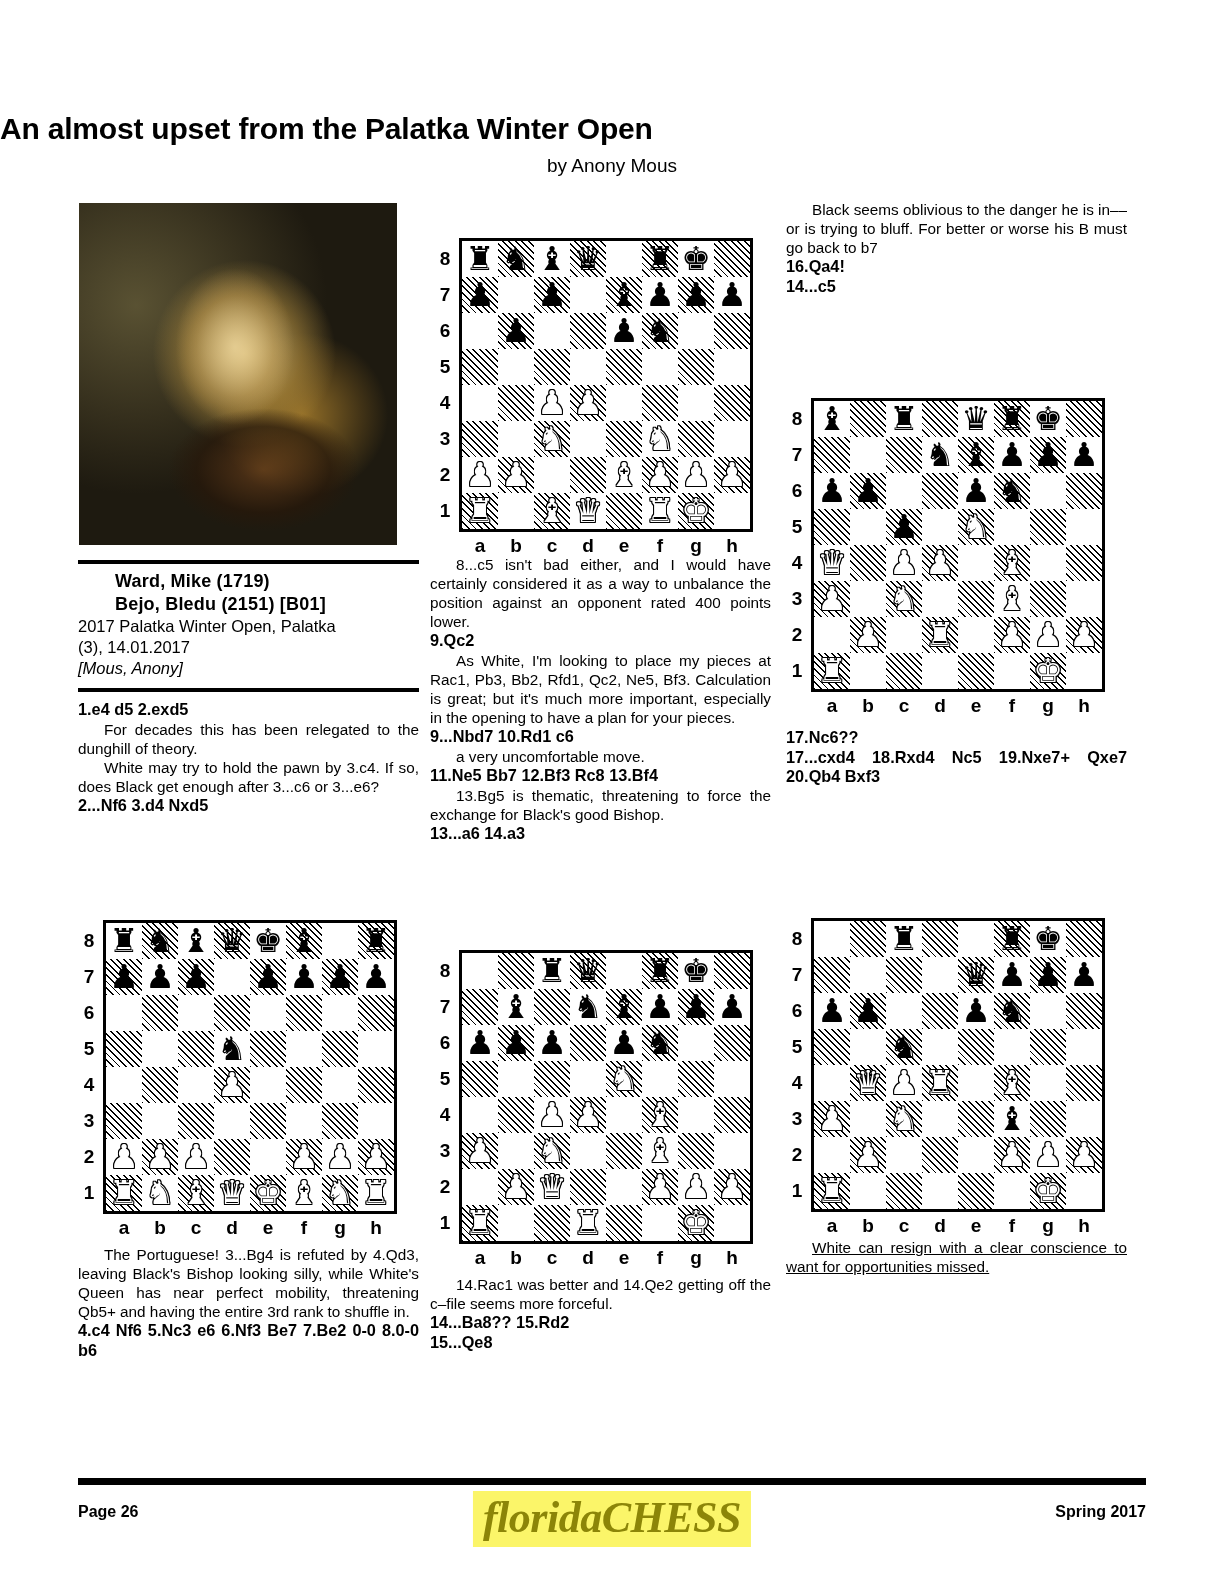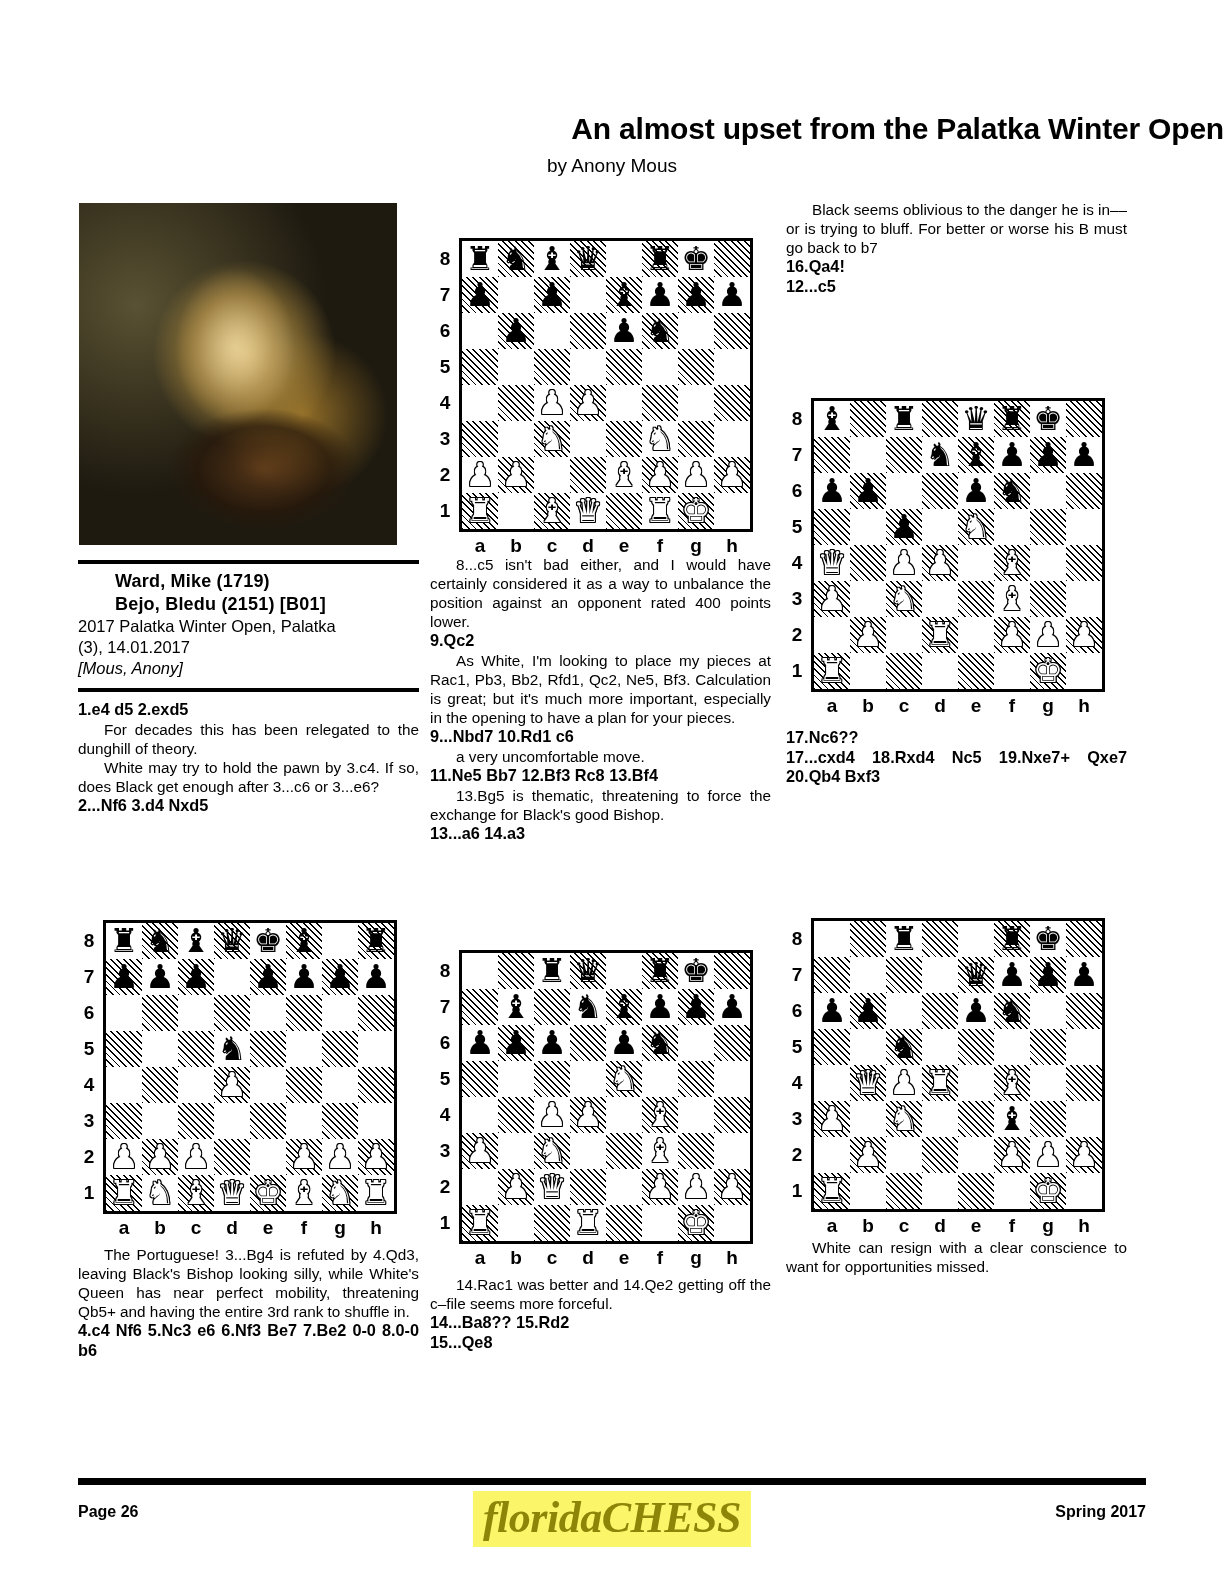--- a/index.html
+++ b/index.html
@@ -9,24 +9,23 @@
     font-family:"Liberation Sans", sans-serif;
     color:#000;
     position:relative;
     overflow:hidden;
   }
   .page{position:absolute;inset:0;}
 
   
   .title{
     position:absolute;left:0;right:0;top:112px;
-    text-align:right;
+    text-align:left;
     font-size:30px;font-weight:bold;
     letter-spacing:-0.2px;
-    margin-left:33px;
   }
   .byline{
     position:absolute;left:0;right:0;top:155px;
     text-align:center;font-size:19px;
   }
 
   
   .col{position:absolute;top:195px;width:341px;}
   .col-left{left:78px;}
   .col-mid{left:430px;}
@@ -529,21 +528,21 @@
 
   <div class="col col-mid" style="top:1275px;">
     <div class="para indent">14.Rac1 was better and 14.Qe2 getting off the c–file seems more forceful.</div>
     <div class="moves">14...Ba8?? 15.Rd2</div>
     <div class="moves">15...Qe8</div>
   </div>
 
   <div class="col col-right" style="top:200px;">
     <div class="para indent">Black seems oblivious to the danger he is in–– or is trying to bluff.   For   better or worse his B must go back to b7</div>
     <div class="moves">16.Qa4!</div>
-    <div class="moves">12...c5</div>
+    <div class="moves">14...c5</div>
   </div>
 
   <div class="board-wrap" style="left:786px;top:398px;width:341px;height:318px;">
     <div class="board-grid">
         <div class="board-inner">
           <div class="sq" style="left: 0px; top: 0px;"></div>
           <div class="pc b" style="left: 0px; top: 0px;">♝</div>
           <div class="sq dark" style="left: 36px; top: 0px;"></div>
           <div class="sq" style="left: 72px; top: 0px;"></div>
           <div class="pc b" style="left: 72px; top: 0px;">♜</div>
@@ -766,21 +765,21 @@
       <div class="file-lab" style="left: 28px; top: 296px;">a</div>
       <div class="file-lab" style="left: 64px; top: 296px;">b</div>
       <div class="file-lab" style="left: 100px; top: 296px;">c</div>
       <div class="file-lab" style="left: 136px; top: 296px;">d</div>
       <div class="file-lab" style="left: 172px; top: 296px;">e</div>
       <div class="file-lab" style="left: 208px; top: 296px;">f</div>
       <div class="file-lab" style="left: 244px; top: 296px;">g</div>
       <div class="file-lab" style="left: 280px; top: 296px;">h</div>
     </div>
 
-  <div class="col col-right" style="top:1238px;">
+  <div class="col col-right" style="top:1238px;text-decoration:underline;">
     <div class="para indent">White can resign with a clear conscience to want for opportunities missed.</div>
   </div>
 
   <div class="foot-rule"></div>
   <div class="foot-page">Page 26</div>
   <div class="foot-logo"><span>florida</span><span class="c2">CHESS</span></div>
   <div class="foot-date">Spring 2017</div>
 
 </div>
 

